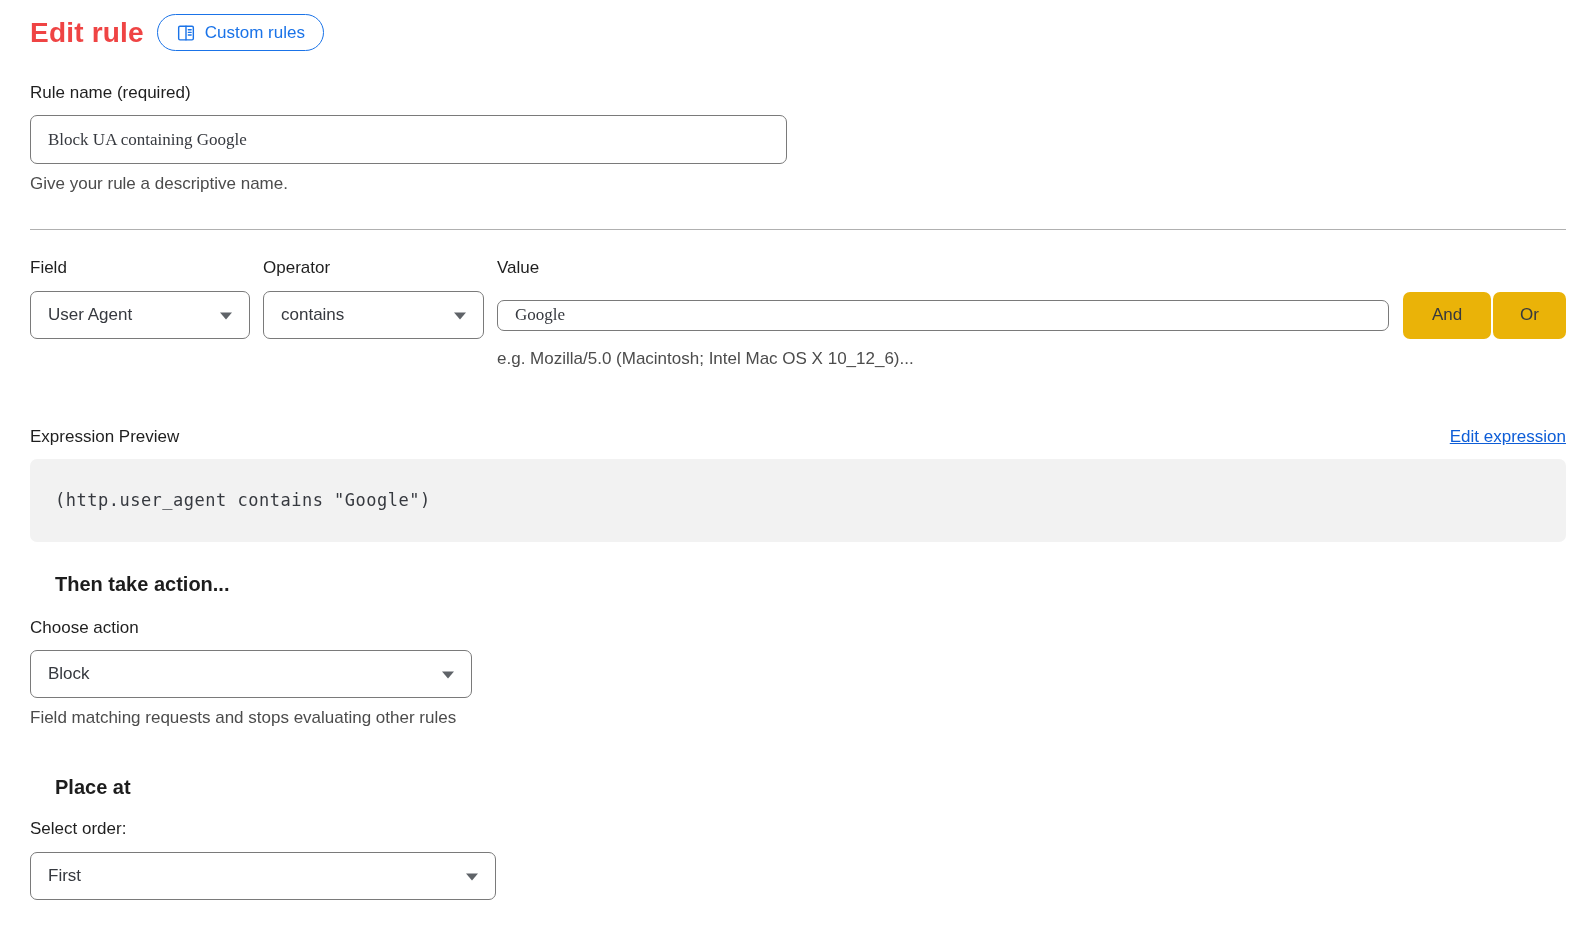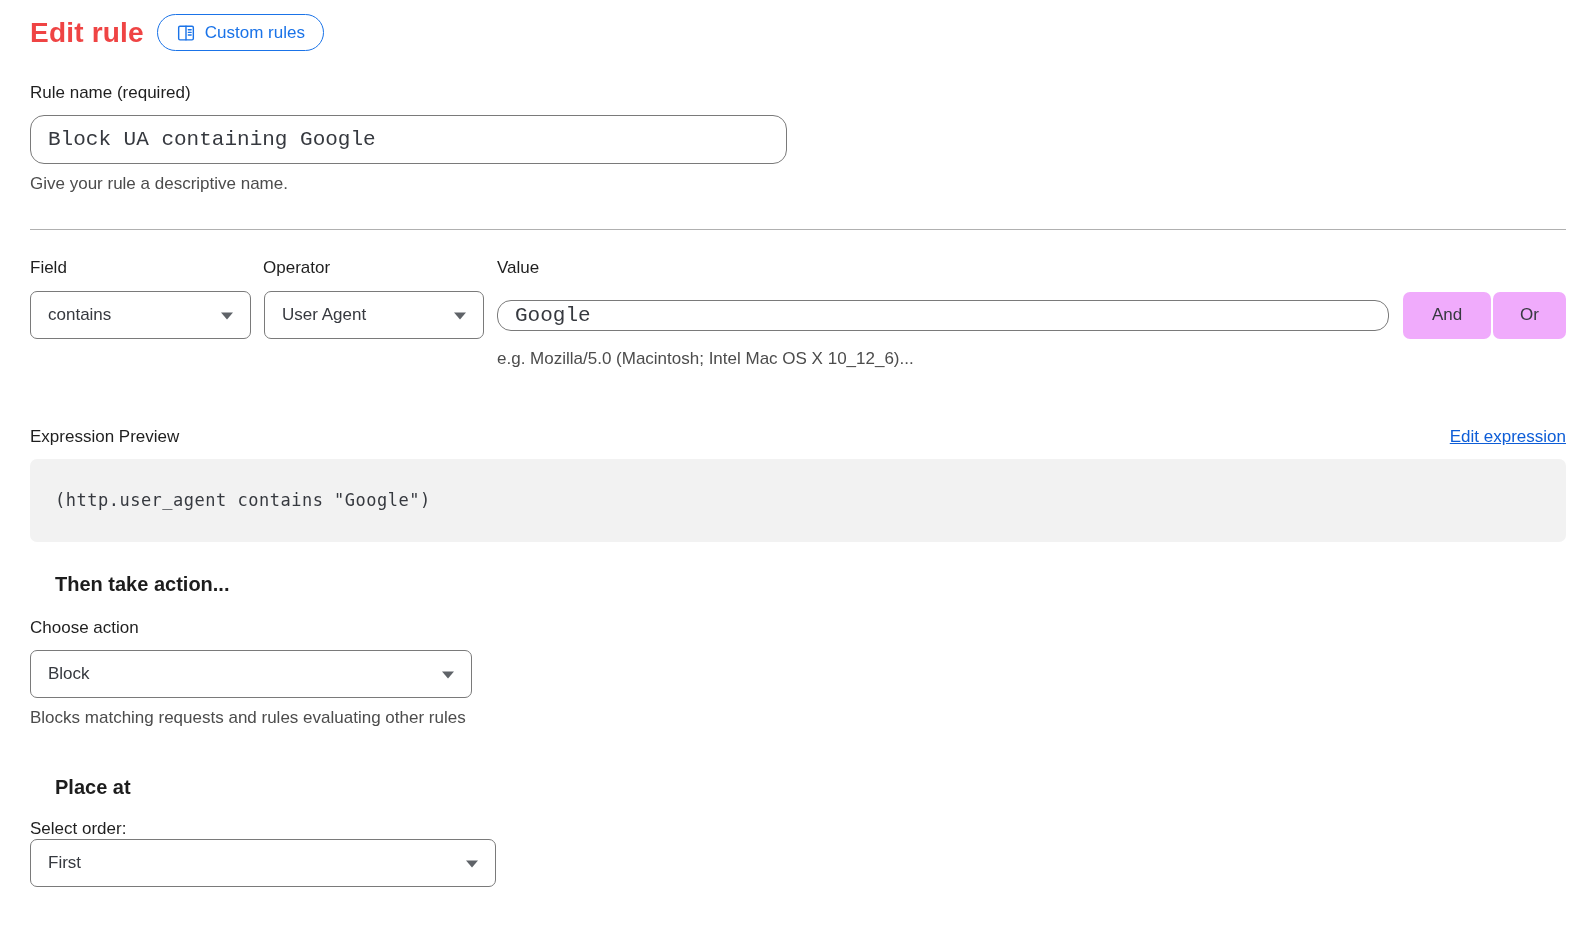--- a/index.html
+++ b/index.html
@@ -28,23 +28,23 @@
   }
   .pill-btn svg { display: block; }
 
   
   .field-label { display: block; font-size: 17px; color: #1f1f1f; line-height: 21px; }
   .helper { font-size: 17px; color: #4c4c4c; line-height: 21px; }
 
   
   .text-input {
     width: 100%; height: 49px;
-    border: 1px solid #7a7a7a; border-radius: 14px;
-    padding: 0 17px; font-size: 21px; color: #36393f;
-    font-family: Liberation Mono, monospace; background: #fff; outline: none;
+    border: 1px solid #7a7a7a; border-radius: 7px;
+    padding: 0 17px; font-size: 17px; color: #36393f;
+    font-family: Liberation Serif, serif; background: #fff; outline: none;
   }
   .select {
     height: 48px; background: #fff;
     border: 1px solid #7a7a7a; border-radius: 7px;
     display: flex; align-items: center; justify-content: space-between;
     padding: 0 17px; font-size: 17px; color: #36393f; cursor: pointer;
   }
   .select .caret { flex: 0 0 auto; margin-left: 12px; }
 
   
@@ -58,21 +58,21 @@
   .cond-labels { display: flex; margin-top: 27px; }
   .cond-labels .l-field { width: 233px; }
   .cond-labels .l-operator { width: 234px; }
   .cond-row { display: flex; align-items: center; margin-top: 13px; }
   .col-field { width: 220px; margin-right: 13px; }
   .col-operator { width: 221px; margin-right: 13px; }
   .col-value { flex: 1 1 auto; }
   .col-value .text-input { height: 31px; }
   .gray-btn {
     height: 47px; border: none; border-radius: 7px;
-    background: #f0abfc; color: #36393f;
+    background: #eab308; color: #36393f;
     font-size: 17px; font-family: inherit; cursor: pointer;
   }
   .and-btn { width: 88px; margin-left: 14px; }
   .or-btn { width: 73px; margin-left: 2px; }
   .value-helper { margin-top: 9px; margin-left: 467px; }
 
   
   .expr-header { display: flex; align-items: baseline; justify-content: space-between; margin-top: 57px; }
   .link {
     color: #0d5dd7; text-decoration: underline; font-size: 17px; cursor: pointer;
@@ -87,21 +87,21 @@
   }
 
   
   .section-heading { font-size: 20px; font-weight: bold; color: #1d1d1d; margin-left: 25px; }
   .action-section { margin-top: 31px; }
   .action-section .field-label { margin-top: 21px; }
   .action-select { width: 442px; margin-top: 12px; }
   .action-section .helper { margin-top: 9px; }
   .place-section { margin-top: 48px; }
   .place-section .field-label { margin-top: 19px; }
-  .order-select { width: 466px; }
+  .order-select { width: 466px; margin-top: 13px; }
 </style>
 </head>
 <body>
 
 <div class="page">
   <div class="content">
 
     <div class="header-row">
       <h1 class="page-title">Edit rule</h1>
       <button class="pill-btn">
@@ -126,30 +126,30 @@
 
     <hr class="divider">
 
     <div class="cond-labels">
       <span class="field-label l-field">Field</span>
       <span class="field-label l-operator">Operator</span>
       <span class="field-label l-value">Value</span>
     </div>
 
     <div class="cond-row">
-      <div class="select col-operator">
-        <span>contains</span>
+      <div class="select col-field">
+        <span>User Agent</span>
         <span class="caret">
           <svg width="12" height="8" viewBox="0 0 12 8">
               <polygon points="0,0.5 12,0.5 6,7.5" fill="#5f6368"></polygon>
             </svg>
         </span>
       </div>
-      <div class="select col-field">
-        <span>User Agent</span>
+      <div class="select col-operator">
+        <span>contains</span>
         <span class="caret">
           <svg width="12" height="8" viewBox="0 0 12 8">
               <polygon points="0,0.5 12,0.5 6,7.5" fill="#5f6368"></polygon>
             </svg>
         </span>
       </div>
       <div class="col-value">
         <input class="text-input" type="text" value="Google" style="">
       </div>
       <button class="gray-btn and-btn">And</button>
@@ -169,21 +169,21 @@
       <h2 class="section-heading">Then take action...</h2>
       <label class="field-label">Choose action</label>
       <div class="select action-select">
         <span>Block</span>
         <span class="caret">
           <svg width="12" height="8" viewBox="0 0 12 8">
               <polygon points="0,0.5 12,0.5 6,7.5" fill="#5f6368"></polygon>
             </svg>
         </span>
       </div>
-      <div class="helper">Blocks matching requests and rules evaluating other rules</div>
+      <div class="helper">Field matching requests and stops evaluating other rules</div>
     </div>
 
     <div class="place-section">
       <h2 class="section-heading">Place at</h2>
       <label class="field-label">Select order:</label>
       <div class="select order-select">
         <span>First</span>
         <span class="caret">
           <svg width="12" height="8" viewBox="0 0 12 8">
               <polygon points="0,0.5 12,0.5 6,7.5" fill="#5f6368"></polygon>

